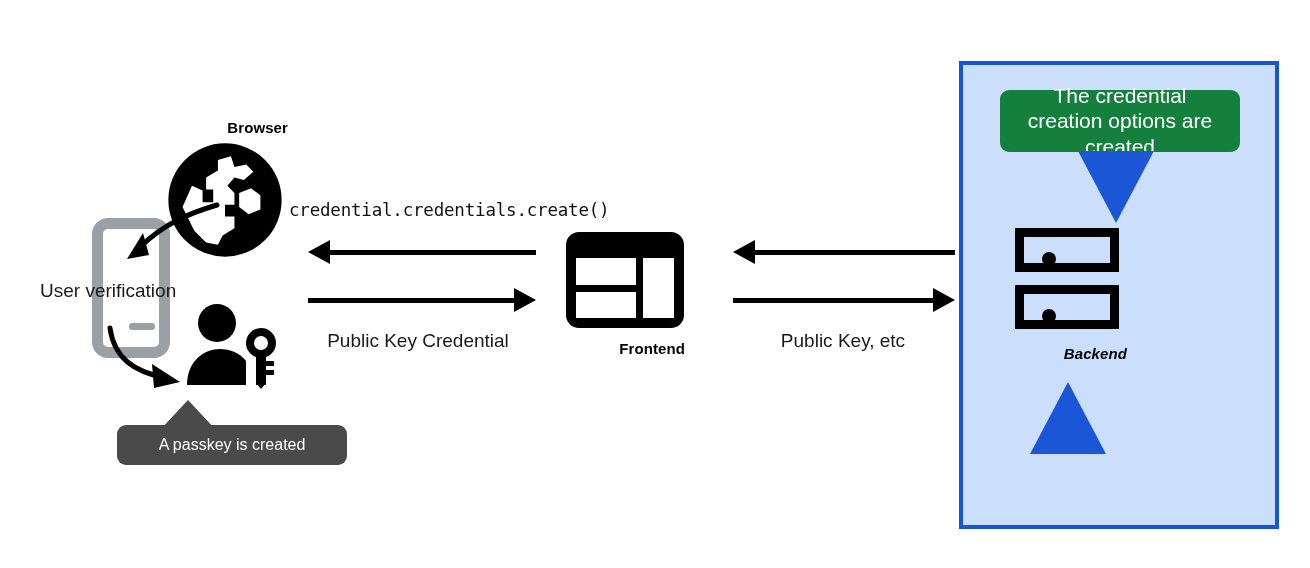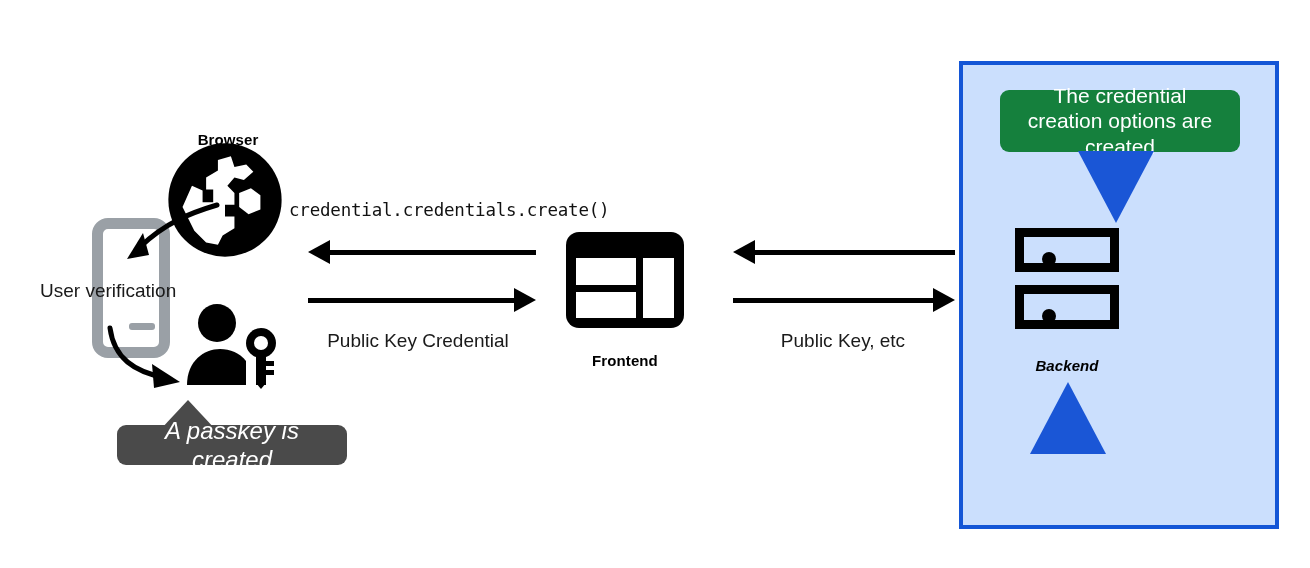--- a/index.html
+++ b/index.html
@@ -18,24 +18,23 @@
     background: #ffffff;
     overflow: hidden;
   }
   .abs { position: absolute; }
 
   
   .label-bold {
     font-size: 15px;
     font-weight: bold;
     color: #000000;
-    text-align: center;
+    text-align: right;
     white-space: nowrap;
     letter-spacing: 0.1px;
-    margin-top: 12px;
   }
   .label-plain {
     font-size: 19px;
     font-weight: normal;
     color: #1a1a1a;
     text-align: center;
     white-space: nowrap;
   }
   .label-mono {
     font-family: "DejaVu Sans Mono", "Liberation Mono", monospace;
@@ -63,21 +62,21 @@
     font-size: 21px;
     line-height: 1.22;
     text-align: center;
     display: flex;
     align-items: center;
     justify-content: center;
     box-sizing: border-box;
     padding: 6px 14px;
   }
   .callout-blue { background: #15803d; }
-  .callout-dark { background: #4a4a4a; font-size: 24px; font-style: italic; }
+  .callout-dark { background: #4a4a4a; font-size: 16px; }
 
   .tail { width: 0; height: 0; }
 
   
   .arrow-line {
     height: 5px;
     background: #000000;
   }
   .arrow-head-left {
     width: 0; height: 0;

